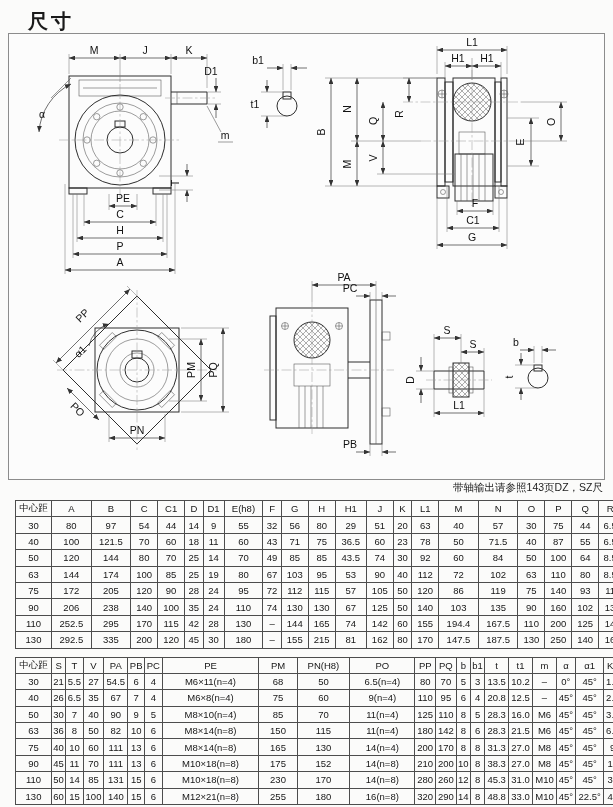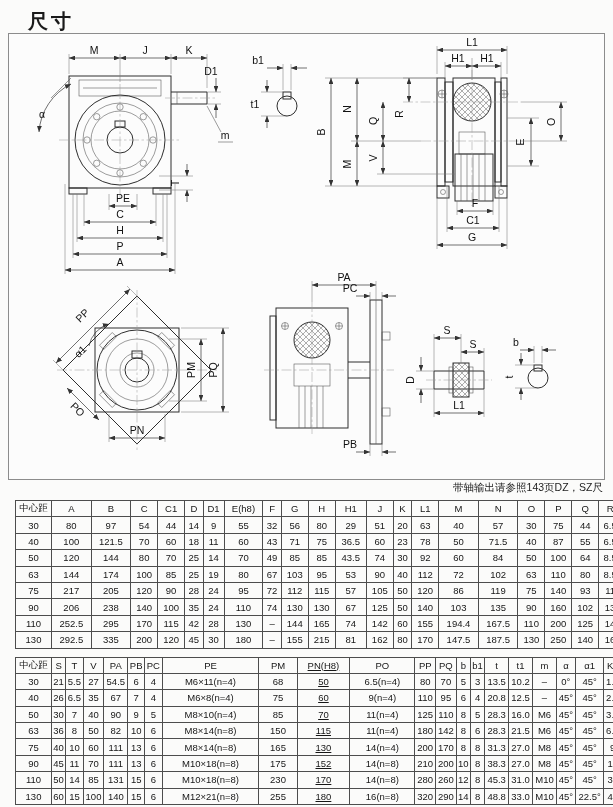--- a/index.html
+++ b/index.html
@@ -21,21 +21,21 @@
   table { border-collapse:collapse; width:607px; font-size:9.5px; color:#161616; }
   th, td {
     border:1px solid #4d4d4d; text-align:center; vertical-align:middle;
     padding:1px 0; height:13.4px; font-weight:normal; white-space:nowrap;
   }
   .t2 { margin-top:8px; }
   .t1 th:first-child, .t1 td:first-child { width:35px; }
   .t2 th:first-child, .t2 td:first-child { width:35px; }
   .t2 th:nth-child(8),  .t2 td:nth-child(8)  { min-width:78px; }
   .t2 th:nth-child(9),  .t2 td:nth-child(9)  { min-width:30px; }
-  .t2 th:nth-child(10), .t2 td:nth-child(10) { min-width:42px;text-decoration:underline; }
+  .t2 th:nth-child(10), .t2 td:nth-child(10) { min-width:42px; }
   .t2 th:nth-child(11), .t2 td:nth-child(11) { min-width:52px; }
 
   
   .obj  { stroke:#2e2e2e; stroke-width:1;   fill:none; }
   .objh { stroke:#2e2e2e; stroke-width:1;   fill:url(#xh); }
   .thin { stroke:#5a5a5a; stroke-width:.6;  fill:none; }
   .dim  { stroke:#333;    stroke-width:.7;  fill:none; marker-start:url(#ar); marker-end:url(#ar); }
   .dime { stroke:#333;    stroke-width:.7;  fill:none; marker-end:url(#ar); }
   .ext  { stroke:#7a7a7a; stroke-width:.55; fill:none; }
   .cl   { stroke:#999;    stroke-width:.5;  fill:none; stroke-dasharray:10 2.5 2.5 2.5; }
@@ -483,21 +483,21 @@
             <td>112</td>
             <td>72</td>
             <td>102</td>
             <td>63</td>
             <td>110</td>
             <td>80</td>
             <td>8.5</td>
           </tr>
           <tr>
             <td>75</td>
-            <td>217</td>
+            <td>172</td>
             <td>205</td>
             <td>120</td>
             <td>90</td>
             <td>28</td>
             <td>24</td>
             <td>95</td>
             <td>72</td>
             <td>112</td>
             <td>115</td>
             <td>57</td>

